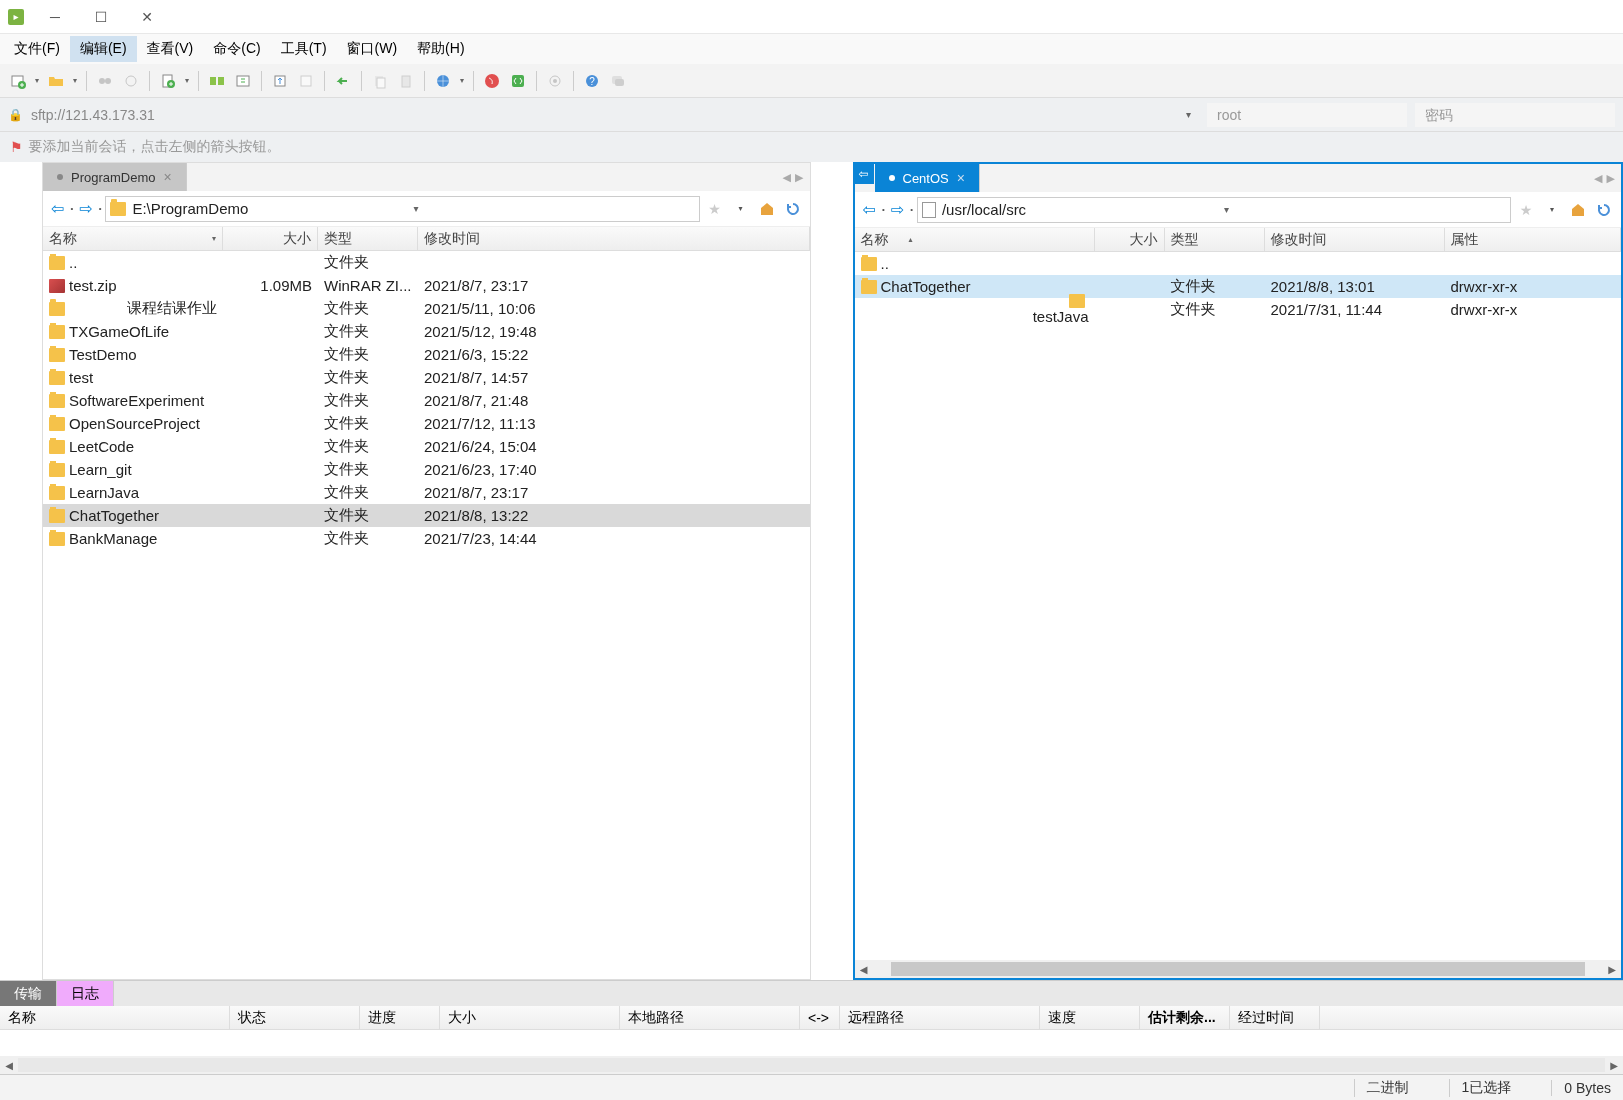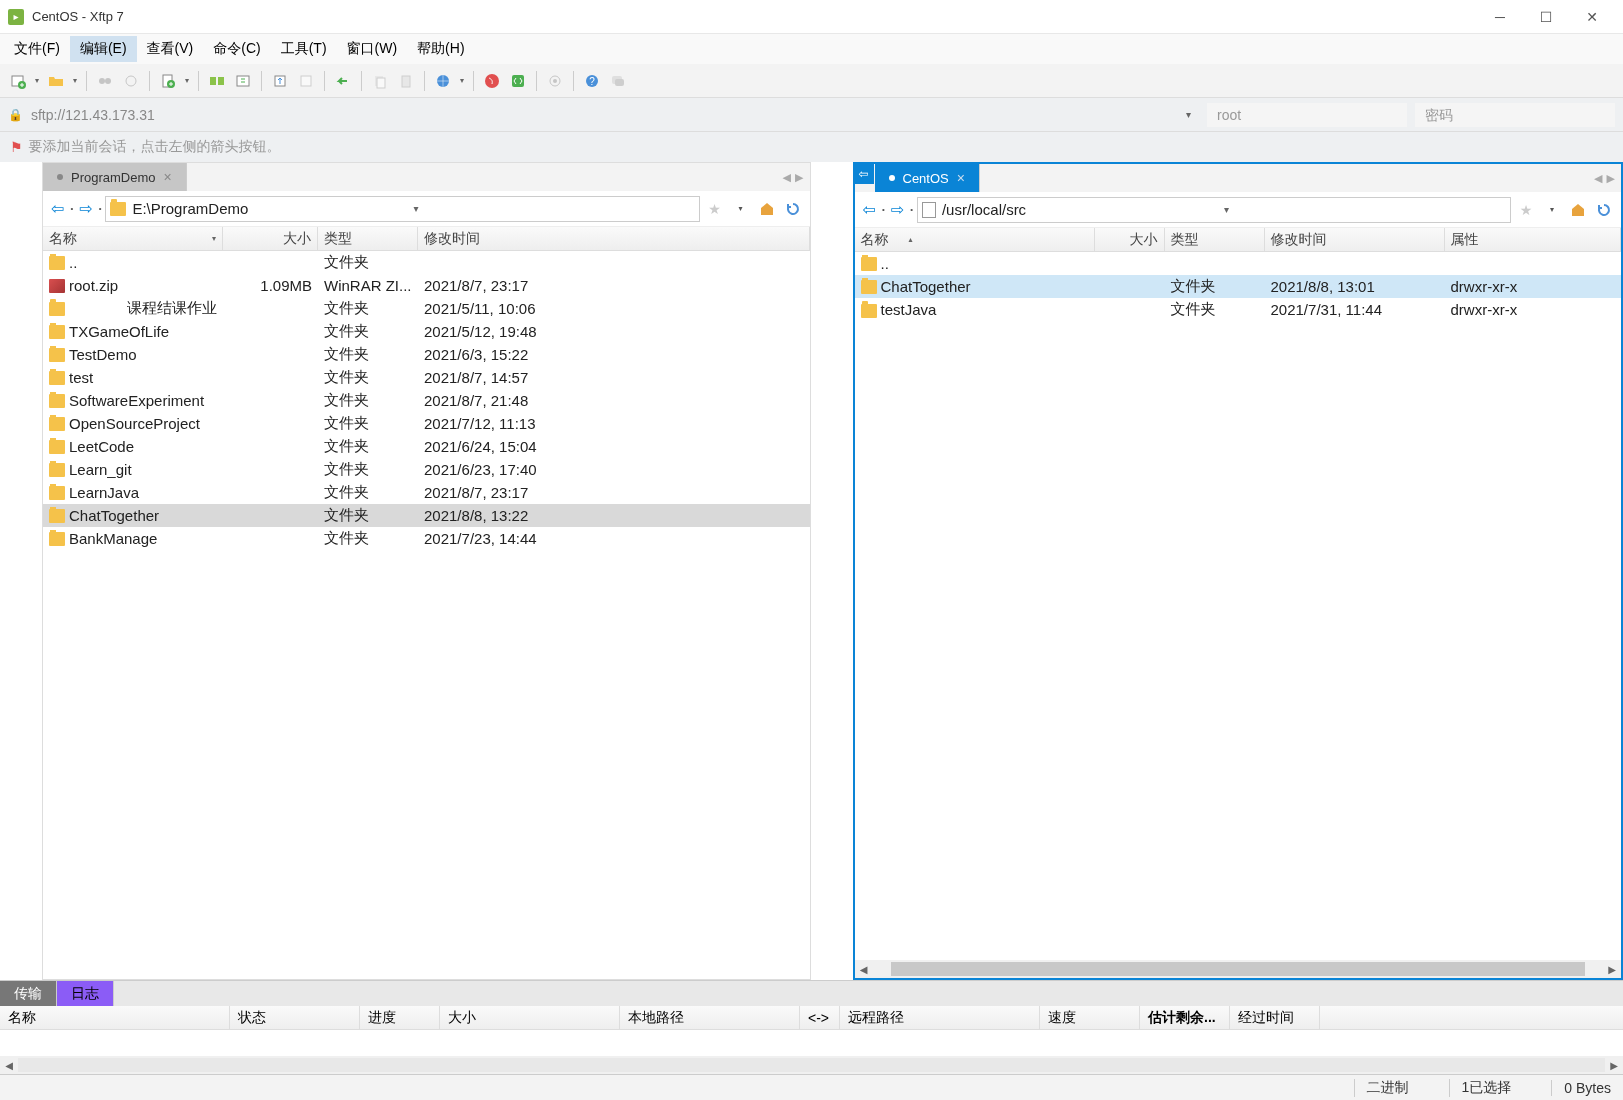--- a/index.html
+++ b/index.html
@@ -69,42 +69,41 @@
 .row .ficon.zip { background: linear-gradient(135deg,#d94f4f,#a53434); }
 .row .ficon.zip::before { display: none; }
 
 .left-arrow-badge { width: 20px; height: 20px; background: #0a84d6; display: flex; align-items: center; justify-content: center; color: #fff; font-size: 12px; position: absolute; left: -1px; }
 
 .hscroll { height: 18px; background: #f0f0f0; display: flex; align-items: center; }
 .hscroll .thumb { height: 14px; background: #c8c8c8; margin: 0 18px; flex: 1; }
 .hscroll .btn { width: 18px; text-align: center; color: #666; font-size: 10px; }
 
 .bottom-tabs { height: 26px; background: #e8e8e8; display: flex; align-items: stretch; border-top: 1px solid #ccc; }
-.bottom-tabs .bt { padding: 0 14px; display: flex; align-items: center; font-size: 14px; border-right: 1px solid #ccc; background: #8b5cf6; }
+.bottom-tabs .bt { padding: 0 14px; display: flex; align-items: center; font-size: 14px; border-right: 1px solid #ccc; background: #f0abfc; }
 .bottom-tabs .bt.active { background: #d0d0d0; color: #fff; background: #888; }
 .bottom-tabs .bt.active { background: #777; color: #fff; }
 
 .transfer-hdr { height: 24px; display: flex; background: linear-gradient(#fafafa,#eee); border-bottom: 1px solid #ddd; font-size: 14px; }
 .transfer-hdr div { padding: 2px 8px; border-right: 1px solid #ddd; display: flex; align-items: center; }
 
 .transfer-body { height: 26px; background: #fff; }
 
 .hscroll2 { height: 18px; background: #f0f0f0; display: flex; align-items: center; }
 .hscroll2 .btn { width: 18px; text-align: center; color: #666; font-size: 10px; }
 .hscroll2 .track { flex: 1; background: #e8e8e8; height: 14px; }
 
 .statusbar { height: 26px; background: #f3f3f3; border-top: 1px solid #ccc; display: flex; align-items: center; justify-content: flex-end; padding: 0 12px; gap: 40px; font-size: 14px; color: #333; }
 .statusbar .sbcell { border-left: 1px solid #ccc; padding-left: 12px; }
 </style>
 </head>
 <body>
 
 <div class="titlebar">
   <div class="titlebar-icon">▸</div>
-  <div class="titlebar-text">CentOS - Xftp 7</div>
   <div class="wincontrols">
     <div>─</div>
     <div>☐</div>
     <div>✕</div>
   </div>
 </div>
 
 <div class="menubar" id="menubar">
     <span>文件(F)</span>
     <span class="active">编辑(E)</span>
@@ -311,21 +310,21 @@
             <span class="ficon"></span>
             <span>..</span>
           </div>
           <div class="cell" style="width: 95px; text-align: right;"></div>
           <div class="cell" style="width: 100px;">文件夹</div>
           <div class="cell" style="width: auto;"></div>
         </div>
         <div class="row">
           <div class="cell" style="width: 180px; display: flex; align-items: center;">
             <span class="ficon zip"></span>
-            <span>root.zip</span>
+            <span>test.zip</span>
           </div>
           <div class="cell" style="width: 95px; text-align: right;">1.09MB</div>
           <div class="cell" style="width: 100px;">WinRAR ZI...</div>
           <div class="cell" style="width: auto;">2021/8/7, 23:17</div>
         </div>
         <div class="row">
           <div class="cell" style="width: 180px; display: flex; align-items: center; justify-content: space-between;">
             <span class="ficon"></span>
             <span>课程结课作业</span>
           </div>
@@ -499,21 +498,21 @@
           <div class="cell" style="width: 240px; display: flex; align-items: center;">
             <span class="ficon"></span>
             <span>ChatTogether</span>
           </div>
           <div class="cell" style="width: 70px; text-align: right;"></div>
           <div class="cell" style="width: 100px;">文件夹</div>
           <div class="cell" style="width: 180px;">2021/8/8, 13:01</div>
           <div class="cell" style="width: auto;">drwxr-xr-x</div>
         </div>
         <div class="row">
-          <div class="cell" style="width: 240px; display: flex; align-items: flex-end;">
+          <div class="cell" style="width: 240px; display: flex; align-items: flex-end; flex-direction: column;">
             <span class="ficon"></span>
             <span>testJava</span>
           </div>
           <div class="cell" style="width: 70px; text-align: right;"></div>
           <div class="cell" style="width: 100px;">文件夹</div>
           <div class="cell" style="width: 180px;">2021/7/31, 11:44</div>
           <div class="cell" style="width: auto;">drwxr-xr-x</div>
         </div>
       </div>
     <div class="hscroll">

